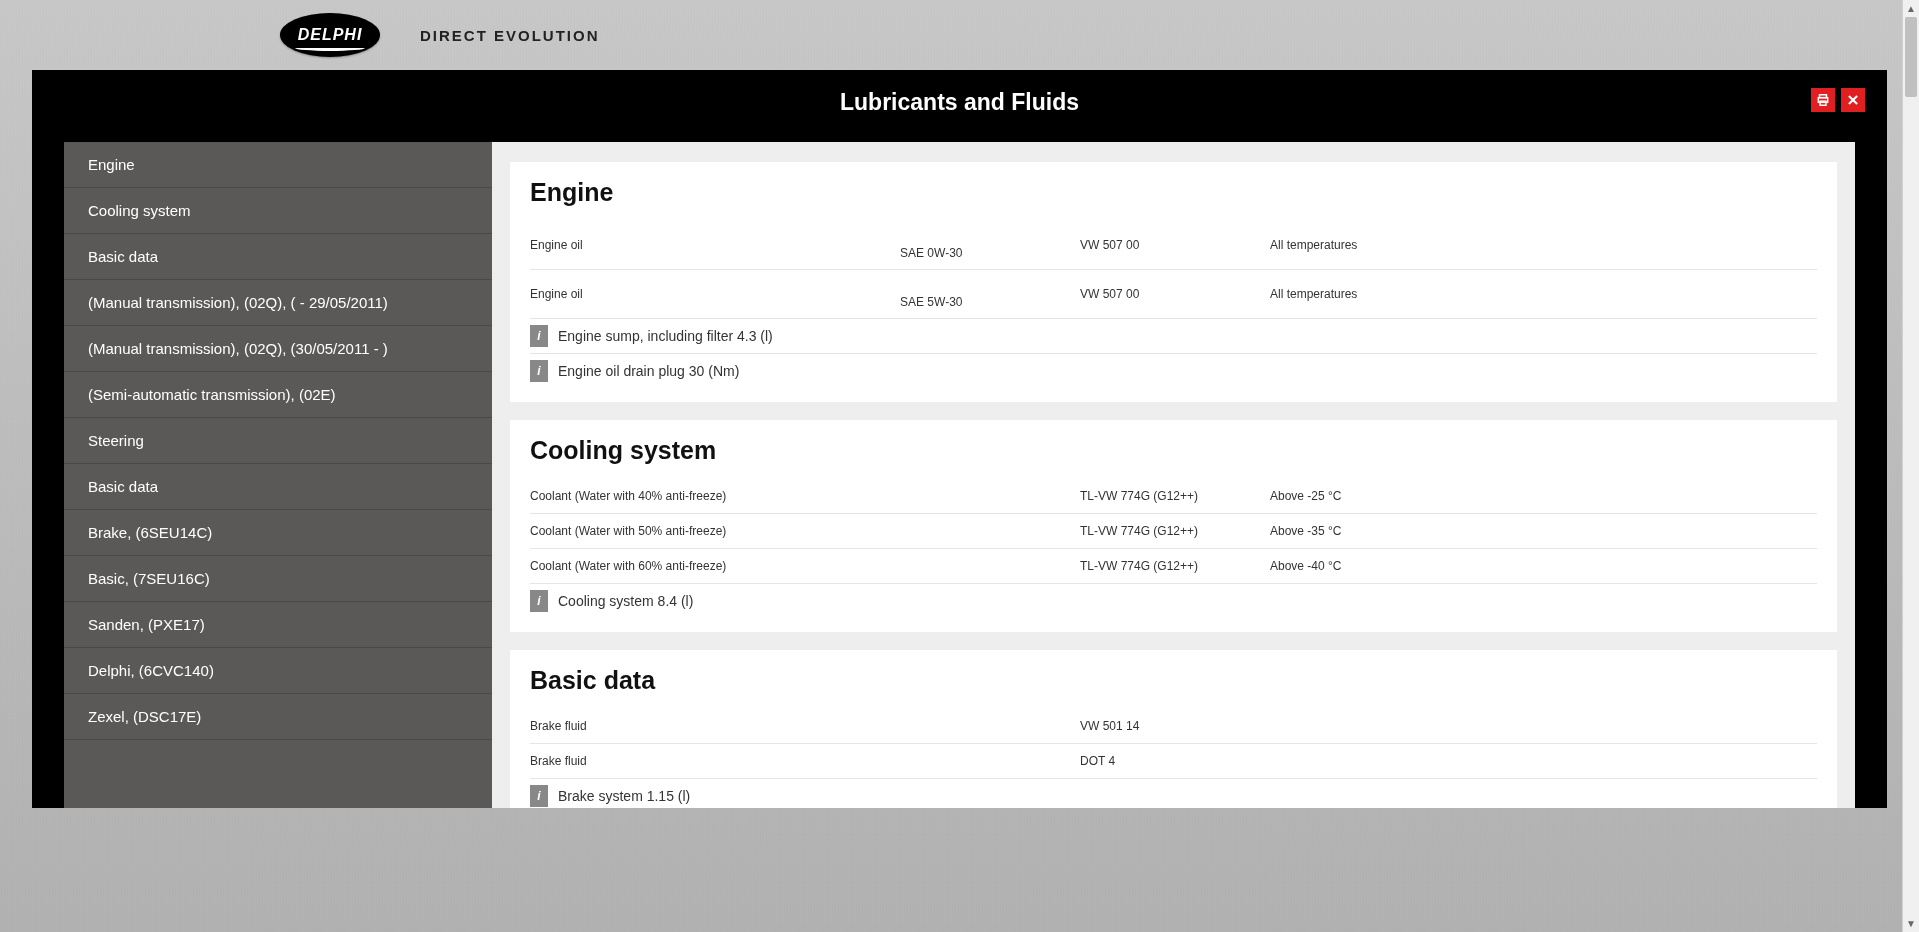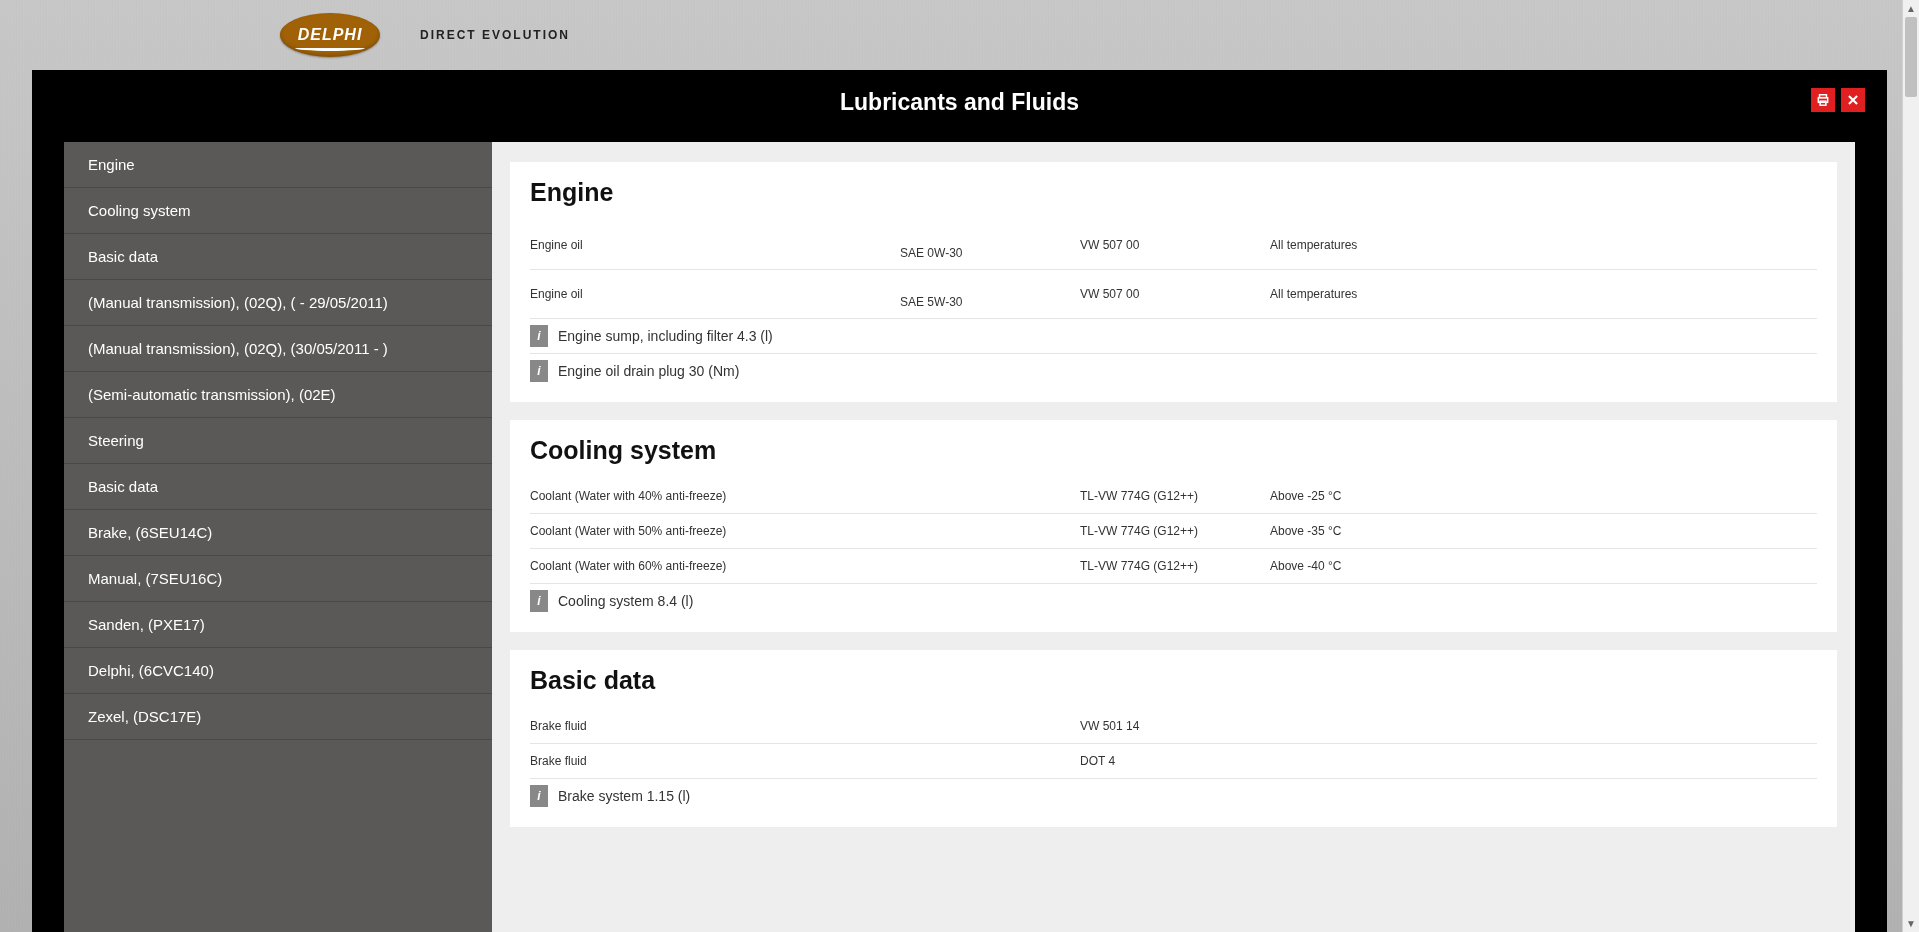--- a/index.html
+++ b/index.html
@@ -30,21 +30,21 @@
   padding-left: 280px;
 }
 .logo {
   width: 100px;
   height: 44px;
   position: relative;
 }
 .logo-ellipse {
   width: 100px;
   height: 44px;
-  background: #a16207;
+  background: #000000;
   border-radius: 50%;
   display: flex;
   align-items: center;
   justify-content: center;
   position: relative;
   box-shadow: inset 0 -2px 4px rgba(0,0,0,0.2), 0 1px 2px rgba(0,0,0,0.3);
 }
 .logo-text {
   color: #fff;
   font-weight: 900;
@@ -56,30 +56,30 @@
   position: absolute;
   width: 70px;
   height: 6px;
   border-bottom: 3px solid #fff;
   border-radius: 0 0 50% 50%;
   bottom: 6px;
   left: 15px;
 }
 .tagline {
   margin-left: 40px;
-  font-size: 12px;
+  font-size: 15px;
   font-weight: 700;
   letter-spacing: 2px;
   color: #222;
 }
 .app-container {
   background: #000;
   margin: 0 32px;
   padding: 0;
-  height: 862px;
+  height: 738px;
   overflow: hidden;
 }
 .titlebar {
   height: 64px;
   display: flex;
   align-items: center;
   position: relative;
 }
 .titlebar-title {
   color: #fff;
@@ -244,21 +244,21 @@
     <div class="sidebar" id="sidebar">
         <div class="sidebar-item"><span>Engine</span></div>
         <div class="sidebar-item"><span>Cooling system</span></div>
         <div class="sidebar-item"><span>Basic data</span></div>
         <div class="sidebar-item"><span>(Manual transmission), (02Q), ( - 29/05/2011)</span></div>
         <div class="sidebar-item"><span>(Manual transmission), (02Q), (30/05/2011 - )</span></div>
         <div class="sidebar-item"><span>(Semi-automatic transmission), (02E)</span></div>
         <div class="sidebar-item"><span>Steering</span></div>
         <div class="sidebar-item"><span>Basic data</span></div>
         <div class="sidebar-item"><span>Brake, (6SEU14C)</span></div>
-        <div class="sidebar-item"><span>Manual, (7SEU16C)</span></div>
+        <div class="sidebar-item"><span>Basic, (7SEU16C)</span></div>
         <div class="sidebar-item"><span>Sanden, (PXE17)</span></div>
         <div class="sidebar-item"><span>Delphi, (6CVC140)</span></div>
         <div class="sidebar-item"><span>Zexel, (DSC17E)</span></div>
       </div>
     <div class="content-wrap" id="content">
         <div class="panel">
           <div class="panel-title">Engine</div>
           <div class="data-row">
             <div class="col-a">Engine oil</div>
             <div class="col-b">SAE 0W-30</div>

